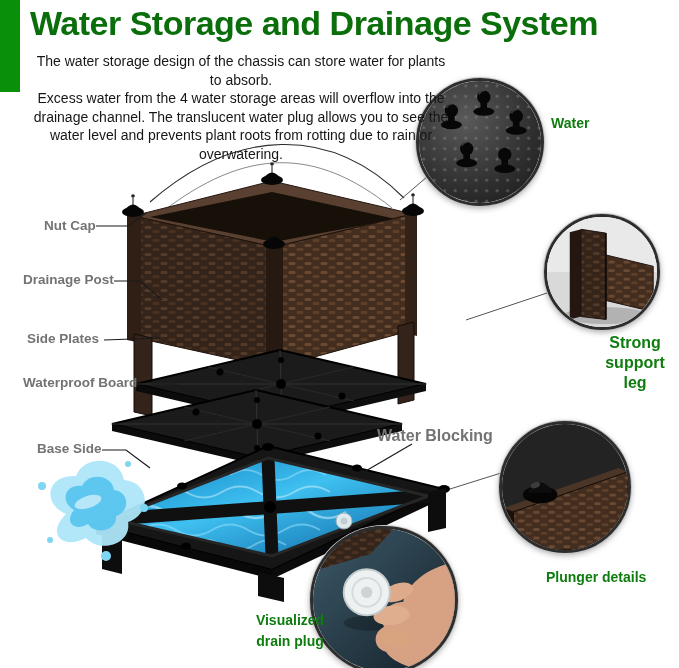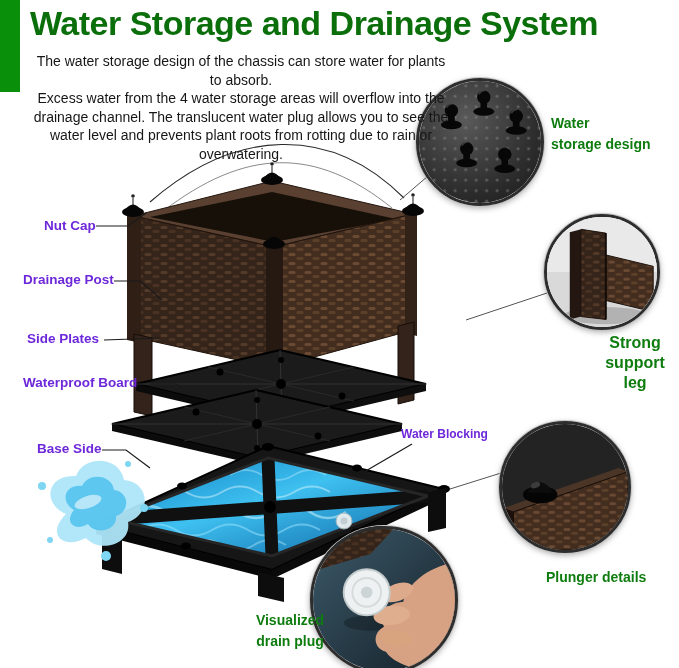--- a/index.html
+++ b/index.html
@@ -9,23 +9,23 @@
   .accent-bar { position:absolute; left:0; top:0; width:20px; height:92px;
                 background:var(--accent-green,#0a8f0a); }
 
   .title { position:absolute; left:30px; top:4px; font-size:34px; font-weight:bold;
            color:var(--title-green,#0a6e0a); letter-spacing:-0.5px; white-space:nowrap; z-index:3; }
 
   .desc { position:absolute; left:29px; top:52px; width:424px; font-size:14px;
           line-height:18.5px; color:#161616; z-index:3;text-align:center; }
   .desc span { display:block; }
 
-  .plabel { position:absolute; font-size:13.5px; font-weight:bold; color:#6d28d9;
+  .plabel { position:absolute; font-size:13.5px; font-weight:bold; color:#737373;
             white-space:nowrap; z-index:3; }
-  .plabel.small { font-size:12px;margin-left:24px; }
+  .plabel.small { font-size:16px; }
 
   .clabel { position:absolute; font-weight:bold; color:var(--callout-green,#0e7c0e);
             font-size:14px; line-height:21px; z-index:3; }
   .clabel span { display:block; }
   .clabel.center { text-align:center; }
   .clabel.small { font-size:16px; line-height:20px; }
 
   svg.scene { position:absolute; left:0; top:0; z-index:1; }
 
   .callout { position:absolute; border-radius:50%; overflow:hidden; z-index:2;
@@ -289,21 +289,20 @@
       <g>
         <circle cx="56" cy="66" r="24" fill="#eef1f1" stroke="#c2cacb" stroke-width="2"></circle>
         <circle cx="56" cy="66" r="15" fill="none" stroke="#d5dadb" stroke-width="2"></circle>
         <circle cx="56" cy="66" r="6" fill="#ccd4d6"></circle>
       </g>
     </svg>
   </div>
 
   <div class="clabel" style="left:551px; top:113px; width:122px;">
     <span>Water</span>
-    <span>storage design</span>
   </div>
   <div class="clabel center small" style="left:592px; top:333px; width:86px;">
     <span>Strong</span>
     <span>support leg</span>
   </div>
   <div class="clabel" style="left:546px; top:567px;">Plunger details</div>
   <div class="clabel center" style="left:240px; top:610px; width:100px;">
     <span>Visualized</span>
     <span>drain plug</span>
   </div>

